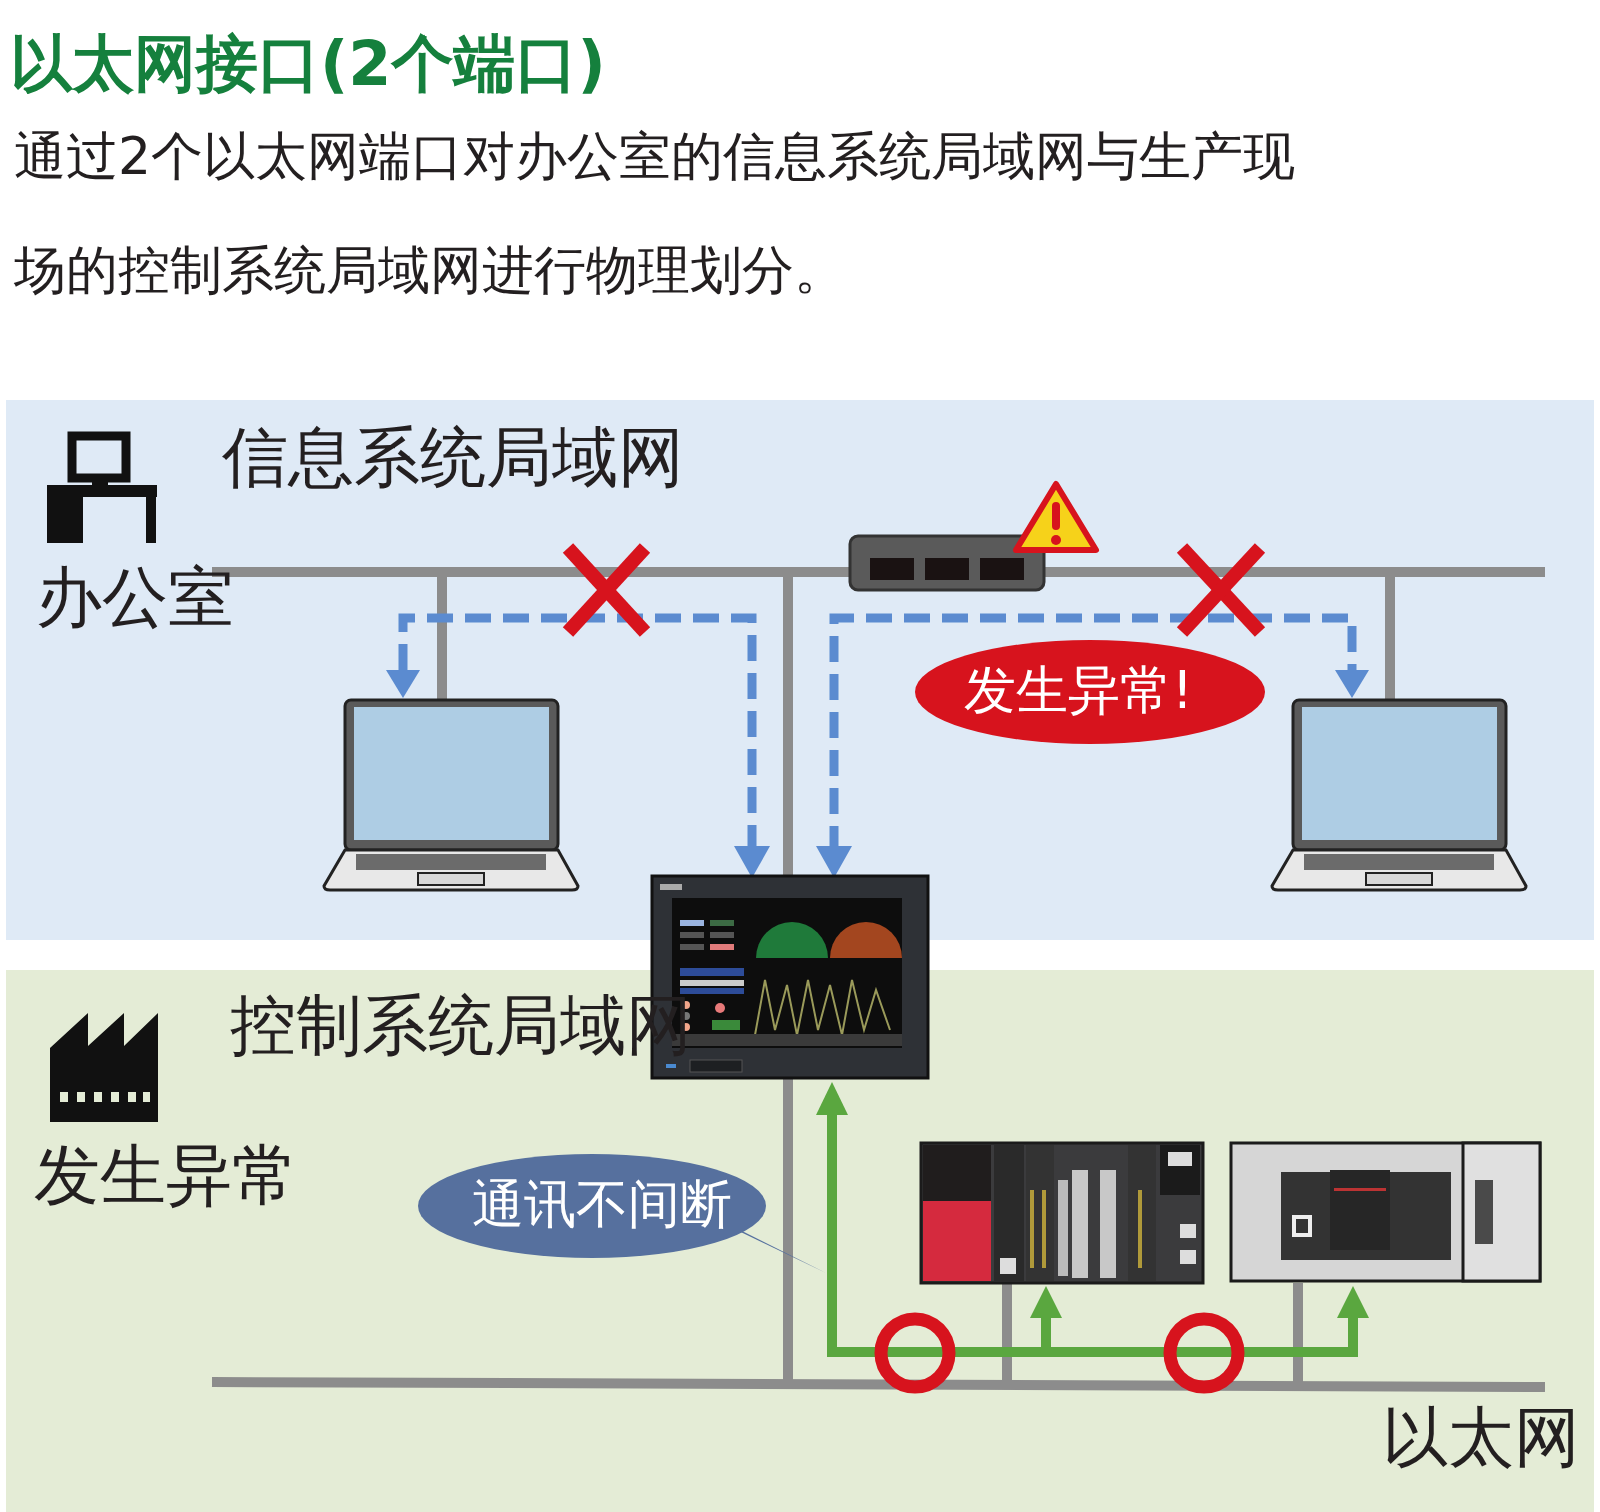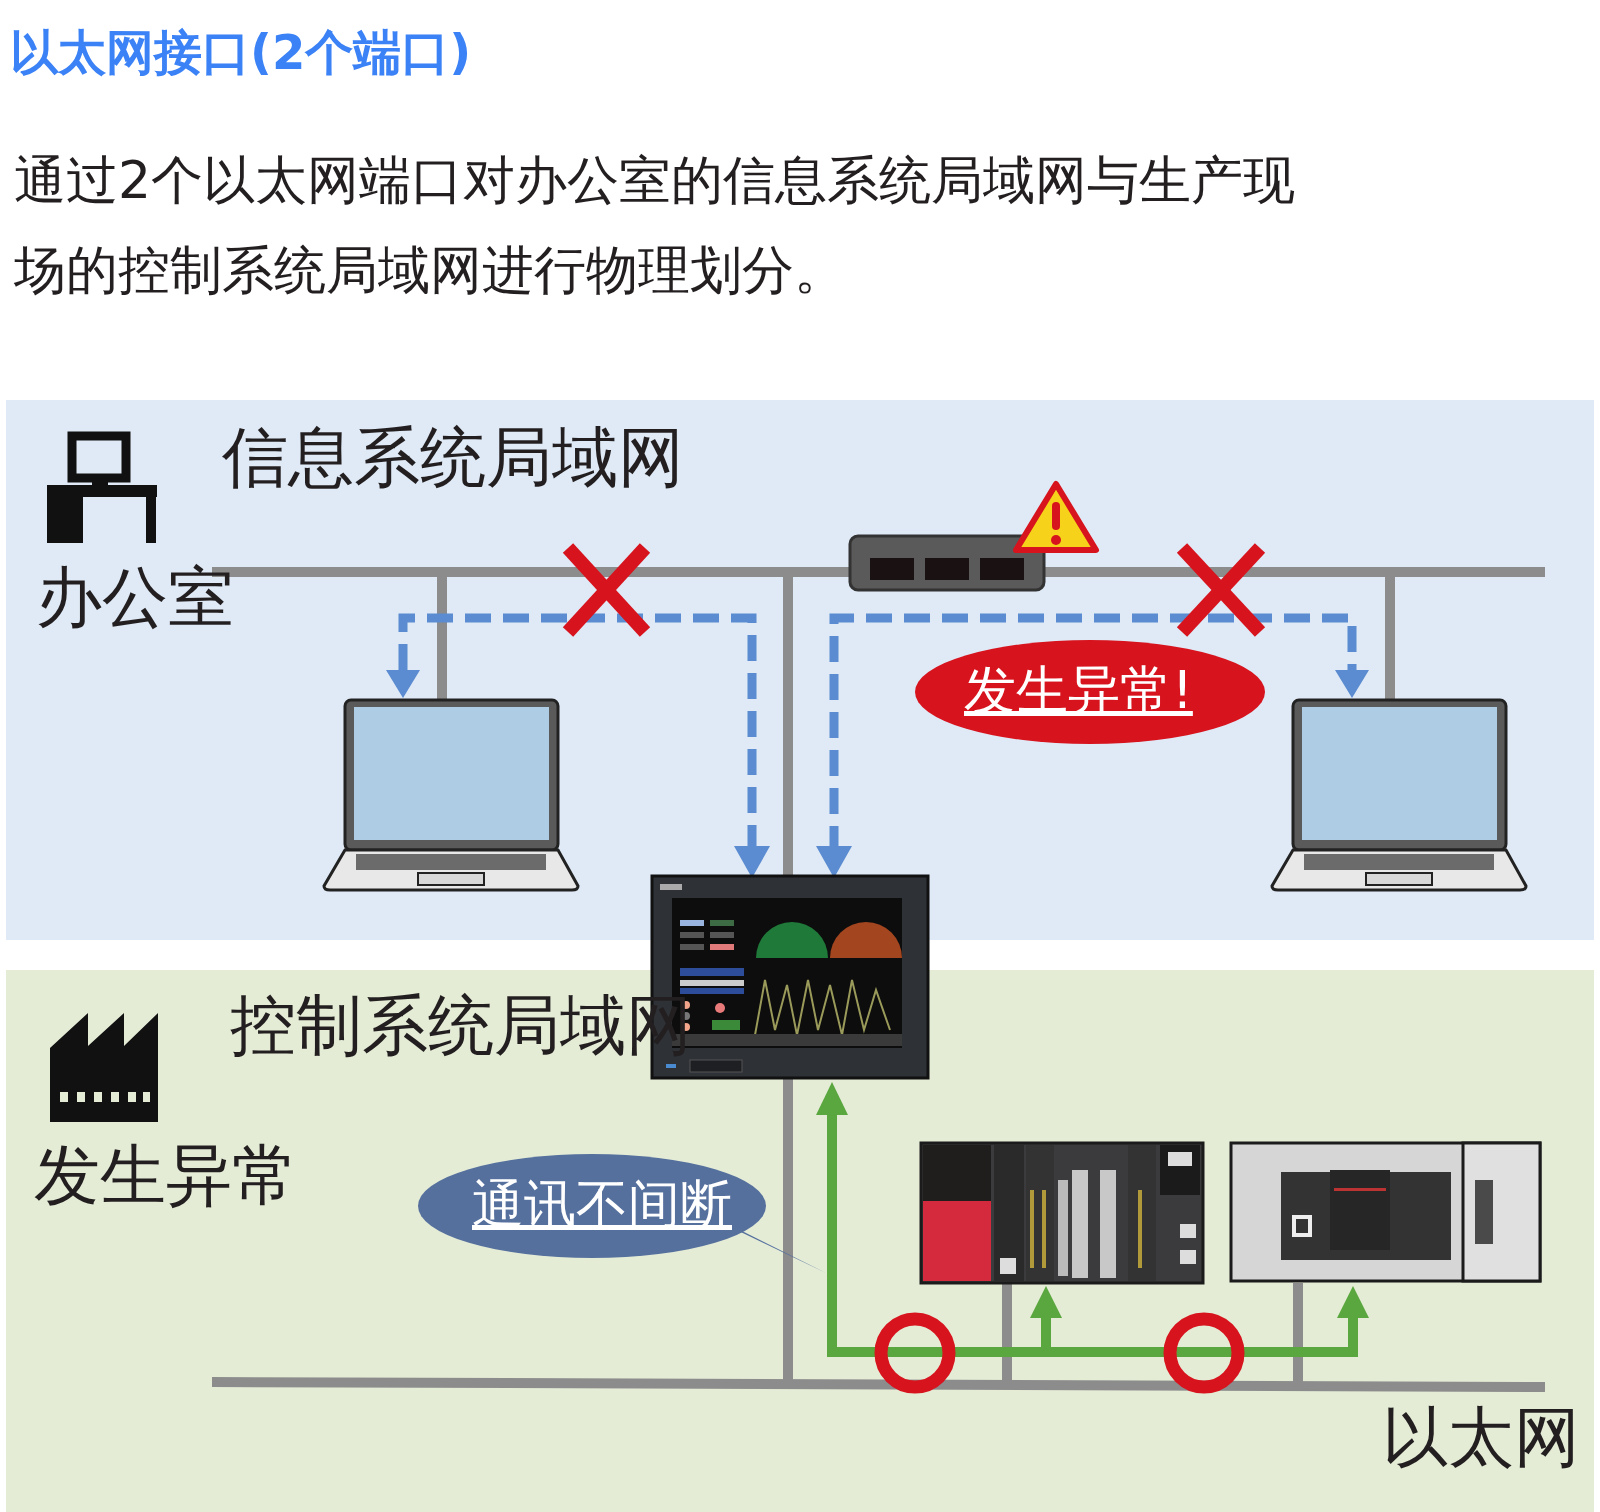--- a/index.html
+++ b/index.html
@@ -1,28 +1,28 @@
 <!DOCTYPE html>
 <html><head>
 <meta charset="utf-8">
 <style>
   html, body { margin: 0; padding: 0; background: #ffffff; }
   body { width: 1600px; height: 1512px; position: relative; overflow: hidden;
          font-family: "DejaVu Sans", "Liberation Sans", sans-serif; color: #231f20; }
-  .title { position: absolute; left: 10px; top: 4px; font-size: 48px; font-weight: bold;
-           color: #3b82f6; letter-spacing: 0px; line-height: 96px; white-space: nowrap; }
+  .title { position: absolute; left: 10px; top: 16px; font-size: 62px; font-weight: bold;
+           color: #15803d; letter-spacing: 0px; line-height: 96px; white-space: nowrap; }
   .desc { position: absolute; left: 14px; font-size: 52px; line-height: 64px; white-space: nowrap; color: #231f20; }
-  .desc.l1 { top: 148px; text-align: center; }
+  .desc.l1 { top: 124px; text-align: center; }
   .desc.l2 { top: 238px; }
   .zone { position: absolute; left: 6px; width: 1588px; }
   .zone-info { top: 400px; height: 540px; background: #dfeaf6; }
   .zone-ctrl { top: 970px; height: 542px; background: #e4ecd6; }
   .label { position: absolute; font-size: 66px; line-height: 60px; white-space: nowrap; color: #231f20; }
   svg.diagram { position: absolute; left: 0; top: 0; }
-  .bubble-text { position: absolute; font-size: 52px; color: #ffffff; white-space: nowrap; line-height: 60px; text-decoration: underline; }
+  .bubble-text { position: absolute; font-size: 52px; color: #ffffff; white-space: nowrap; line-height: 60px; }
 </style>
 </head>
 <body>
 
 <div class="title">以太网接口(2个端口)</div>
 <div class="desc l1">通过2个以太网端口对办公室的信息系统局域网与生产现</div>
 <div class="desc l2">场的控制系统局域网进行物理划分。</div>
 
 <div class="zone zone-info"></div>
 <div class="zone zone-ctrl"></div>

